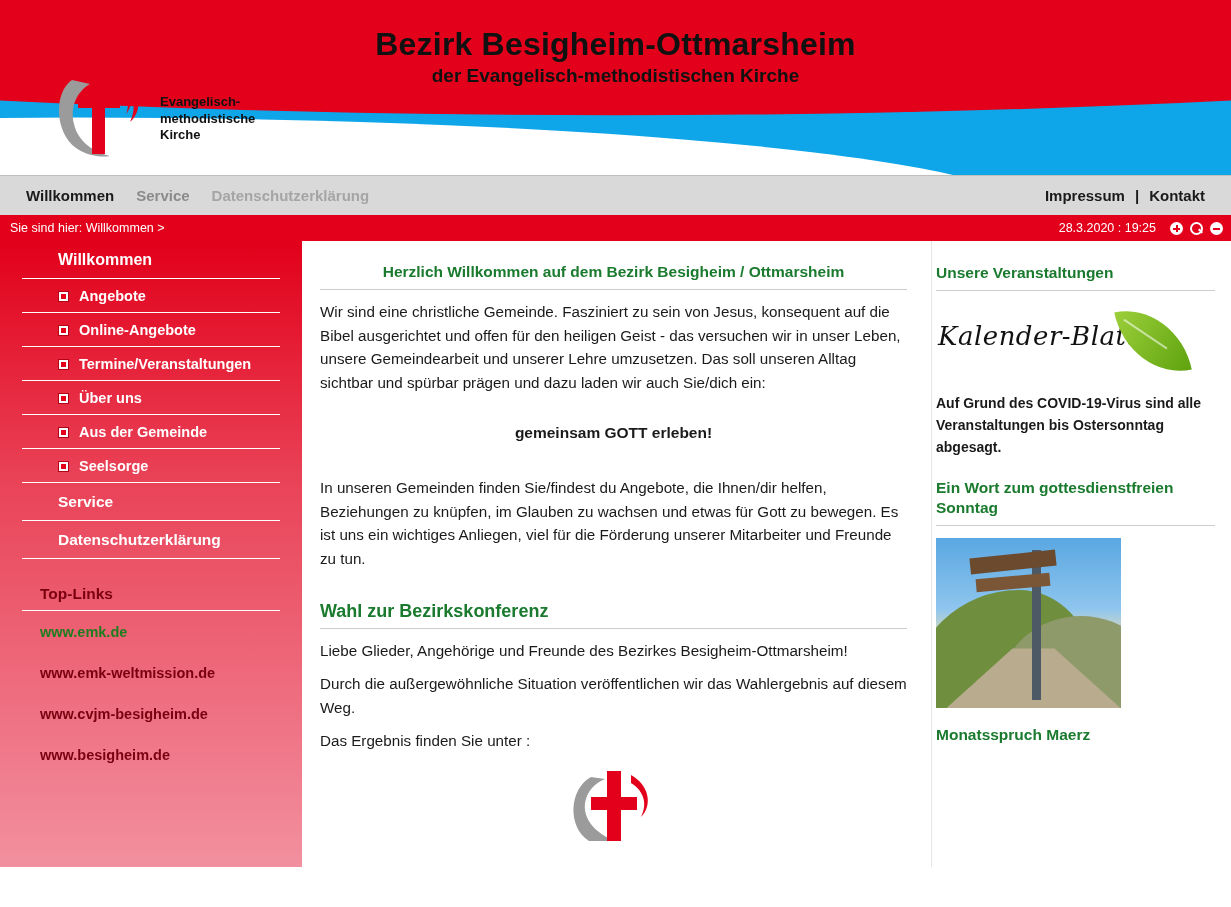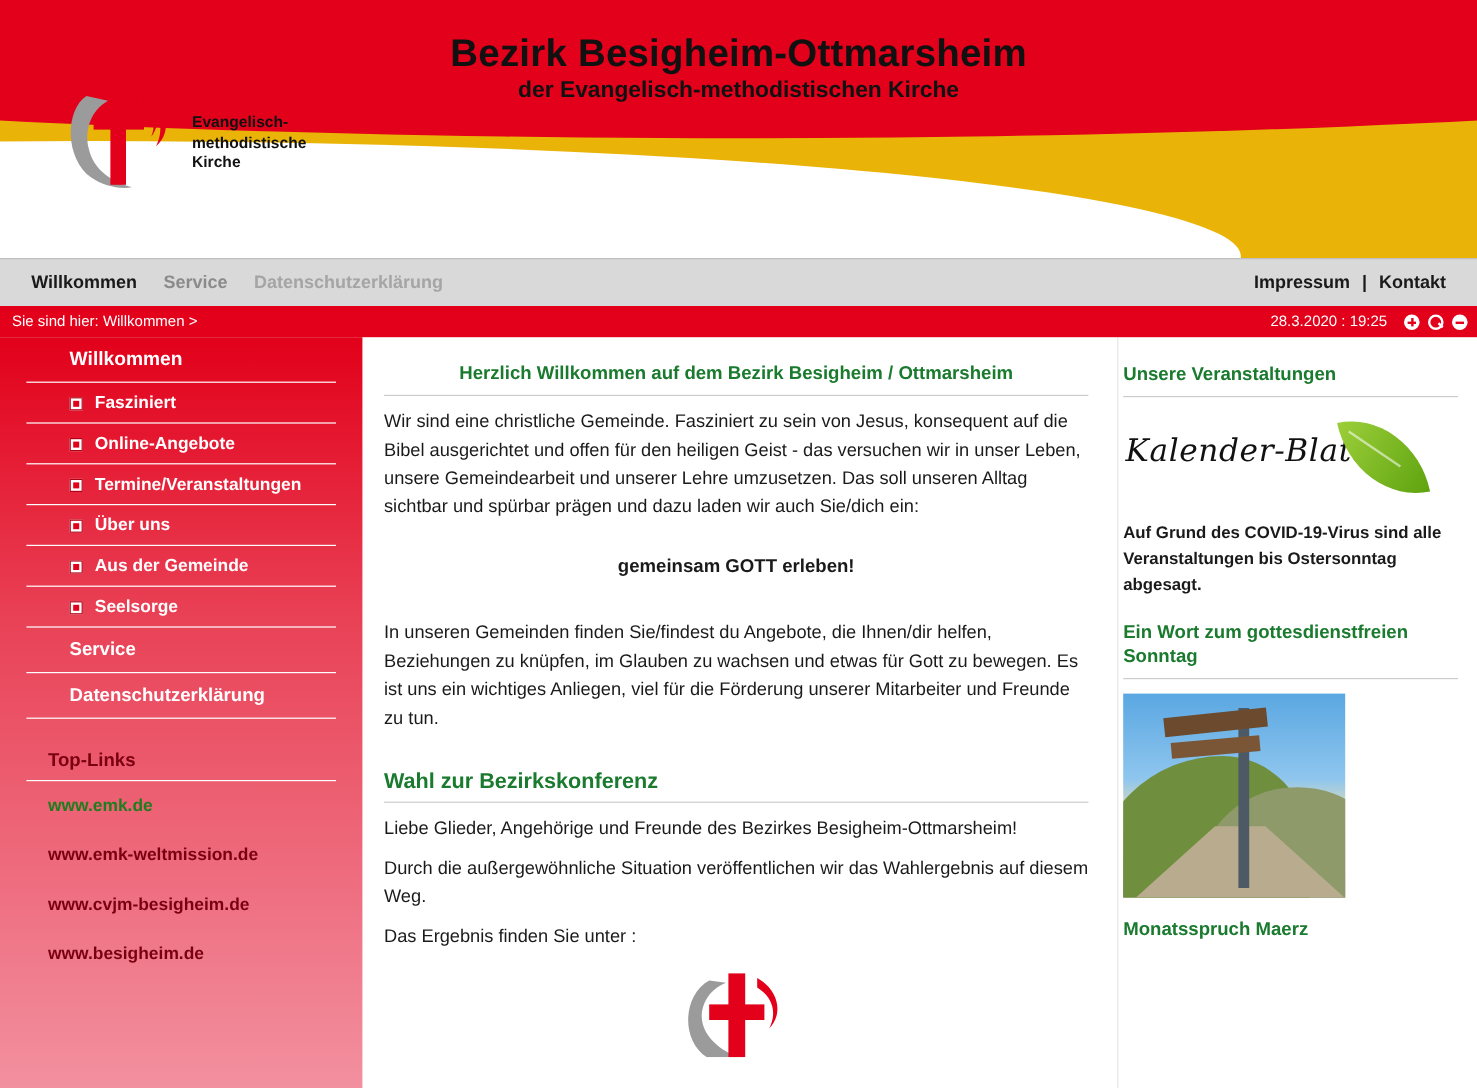--- a/index.html
+++ b/index.html
@@ -18,22 +18,22 @@
   #page {
     position: relative;
     width: 1231px;
     height: 907px;
     overflow: hidden;
   }
 
   
   .header {
     position: relative;
-    height: 215px;
-    background: #eab308;
+    height: 175px;
+    background: #0ea5e9;
     overflow: hidden;
   }
   .header-red {
     position: absolute;
     top: 0; left: 0;
     width: 1231px;
     height: 180px;
     background: #e2001a;
     clip-path: ellipse(108% 72% at 50% -8%);
   }
@@ -470,21 +470,21 @@
     </div>
   </div>
 
   <div class="content">
 
     <div class="sidebar">
       <div class="side-top-item">Willkommen</div>
 
       <div class="side-sub">
         <span class="bullet"></span>
-        <span>Fasziniert</span>
+        <span>Angebote</span>
       </div>
       <div class="side-sub">
         <span class="bullet"></span>
         <span>Online-Angebote</span>
       </div>
       <div class="side-sub">
         <span class="bullet"></span>
         <span>Termine/Veranstaltungen</span>
       </div>
       <div class="side-sub">

